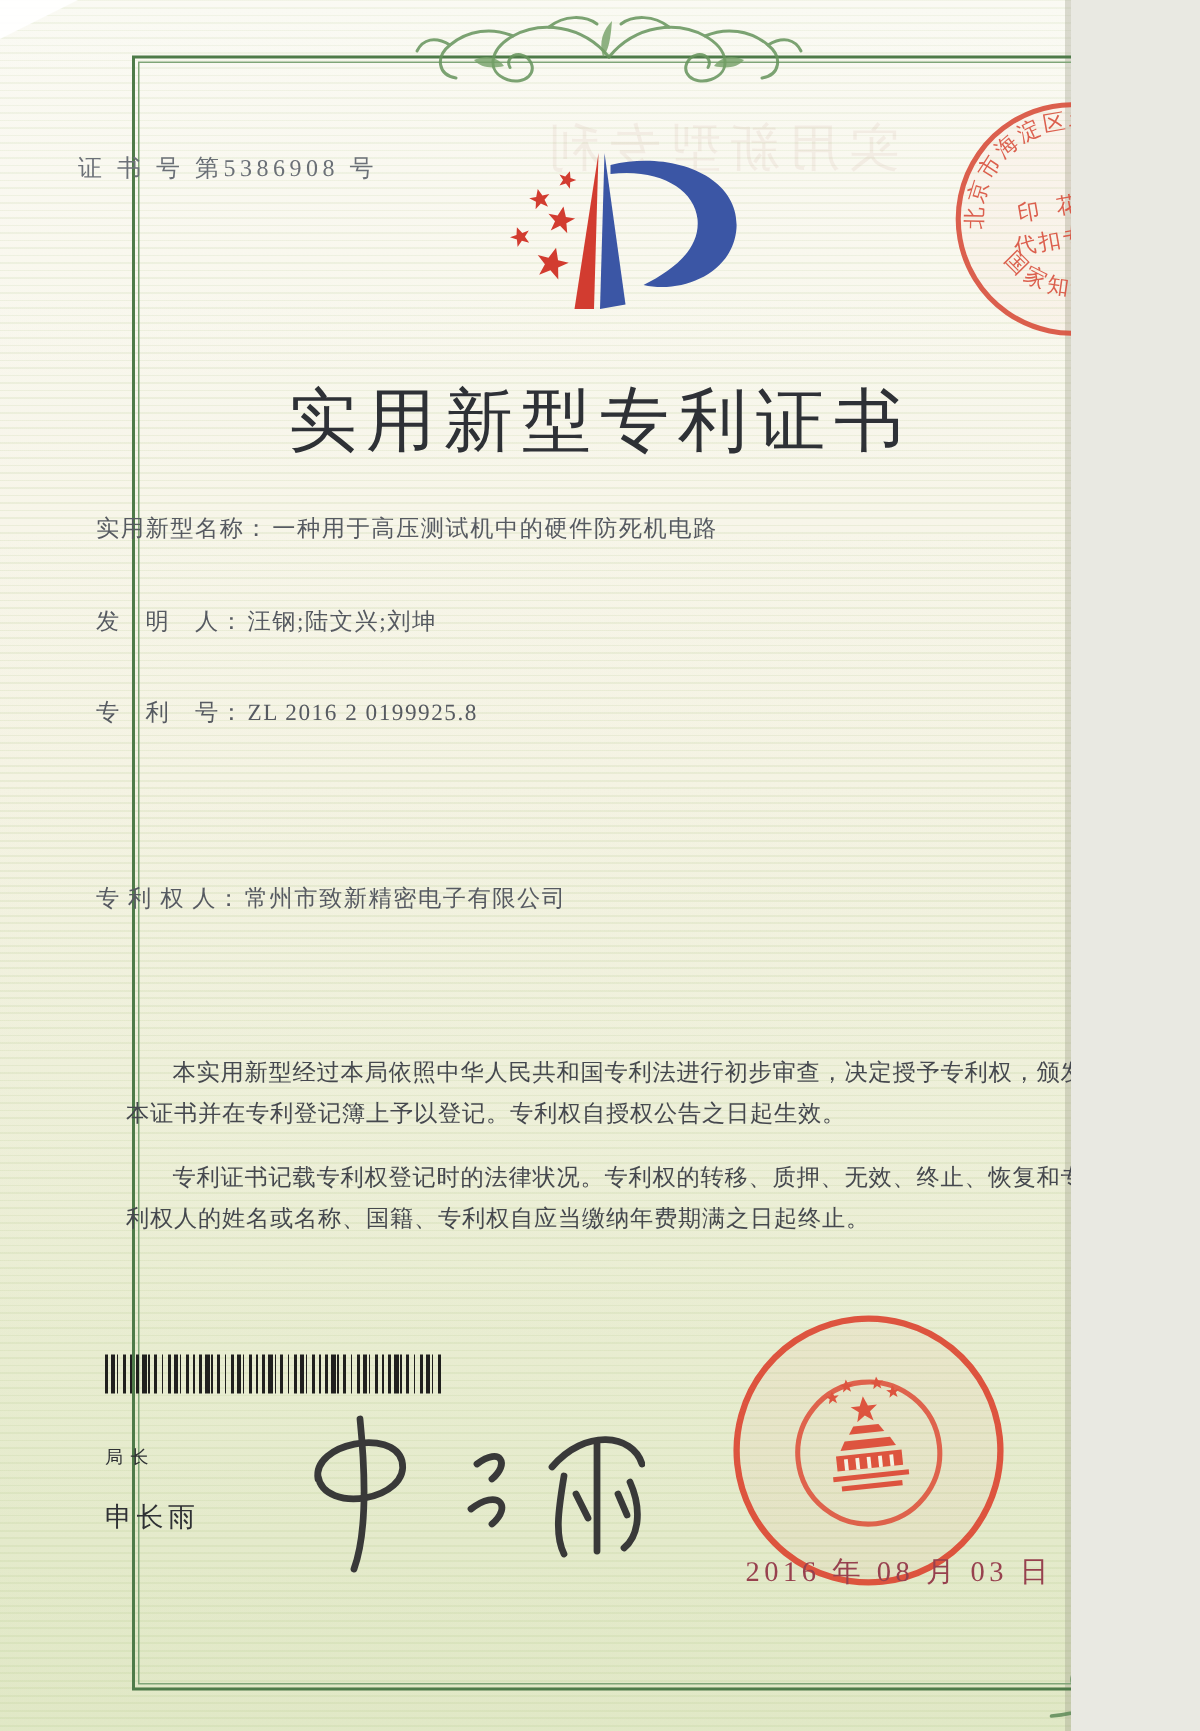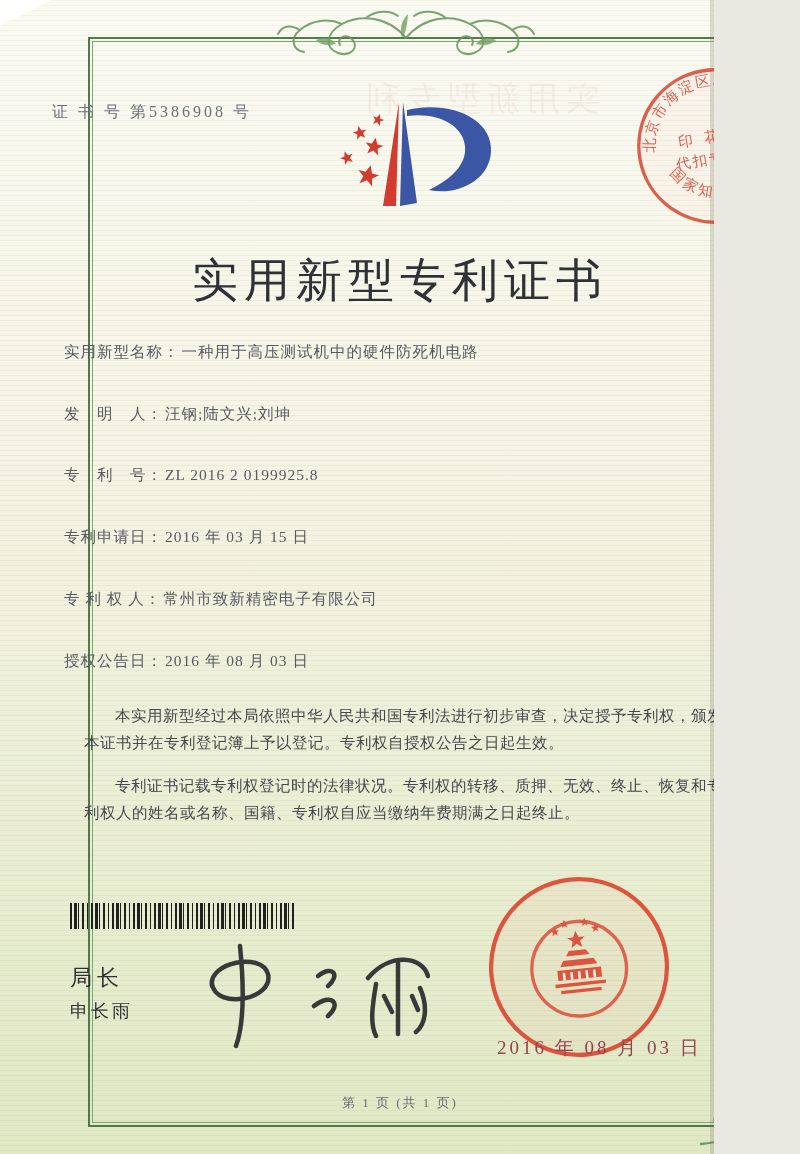--- a/index.html
+++ b/index.html
@@ -46,21 +46,21 @@
   
   .barcode{position:absolute;left:70px;top:903px;width:224px;height:26px;
     background:repeating-linear-gradient(90deg,
       #20201e 0 2px, transparent 2px 4px,
       #20201e 4px 7px, transparent 7px 8px,
       #20201e 8px 9px, transparent 9px 12px,
       #20201e 12px 14px, transparent 14px 17px,
       #20201e 17px 18px, transparent 18px 21px);}
 
   
-  .director-title{position:absolute;left:70px;top:963px;font-size:22px;letter-spacing:5px;color:#2f3135;}
+  .director-title{position:absolute;left:70px;top:963px;font-size:12px;letter-spacing:5px;color:#2f3135;}
   .director-name{position:absolute;left:70px;top:999px;font-size:18px;letter-spacing:3px;color:#2f3135;}
   .signature{position:absolute;left:190px;top:938px;width:240px;height:115px;}
 
   
   .big-seal{position:absolute;left:486px;top:874px;width:186px;height:186px;transform:rotate(-6deg);opacity:.92;}
   .seal-date{position:absolute;left:497px;top:1035px;font-size:19px;letter-spacing:3px;color:#97414e;}
 
   
   .footer{position:absolute;left:0;top:1094px;width:800px;text-align:center;
           font-size:13px;letter-spacing:2px;color:#6a6d72;}
@@ -158,28 +158,22 @@
 
   <div class="field f0">
     <span class="lbl">实用新型名称：</span><span>一种用于高压测试机中的硬件防死机电路</span>
   </div>
   <div class="field f1">
     <span class="lbl">发　明　人：</span><span>汪钢;陆文兴;刘坤</span>
   </div>
   <div class="field f2">
     <span class="lbl">专　利　号：</span><span>ZL 2016 2 0199925.8</span>
   </div>
-  <div class="field f3">
-    <span class="lbl">专利申请日：</span><span>2016 年 03 月 15 日</span>
-  </div>
   <div class="field f4">
     <span class="lbl">专 利 权 人：</span><span>常州市致新精密电子有限公司</span>
-  </div>
-  <div class="field f5">
-    <span class="lbl">授权公告日：</span><span>2016 年 08 月 03 日</span>
   </div>
 
   <div class="body-text">
     <p>本实用新型经过本局依照中华人民共和国专利法进行初步审查，决定授予专利权，颁发本证书并在专利登记簿上予以登记。专利权自授权公告之日起生效。</p>
     <p>专利证书记载专利权登记时的法律状况。专利权的转移、质押、无效、终止、恢复和专利权人的姓名或名称、国籍、专利权自应当缴纳年费期满之日起终止。</p>
   </div>
 
   <div class="barcode"></div>
 
   <div class="director-title">局长</div>
@@ -226,14 +220,13 @@
           <rect x="117" y="115" width="3" height="9"></rect>
         <rect x="126" y="115" width="3" height="9"></rect>
       </g>
       <rect x="80" y="128" width="60" height="4"></rect>
       <rect x="86" y="136" width="48" height="4"></rect>
     </g>
   </svg>
 
   <div class="seal-date">2016 年 08 月 03 日</div>
 
-  <div class="footer">第 1 页 (共 1 页)</div>
 </div>
 
 </body></html>

